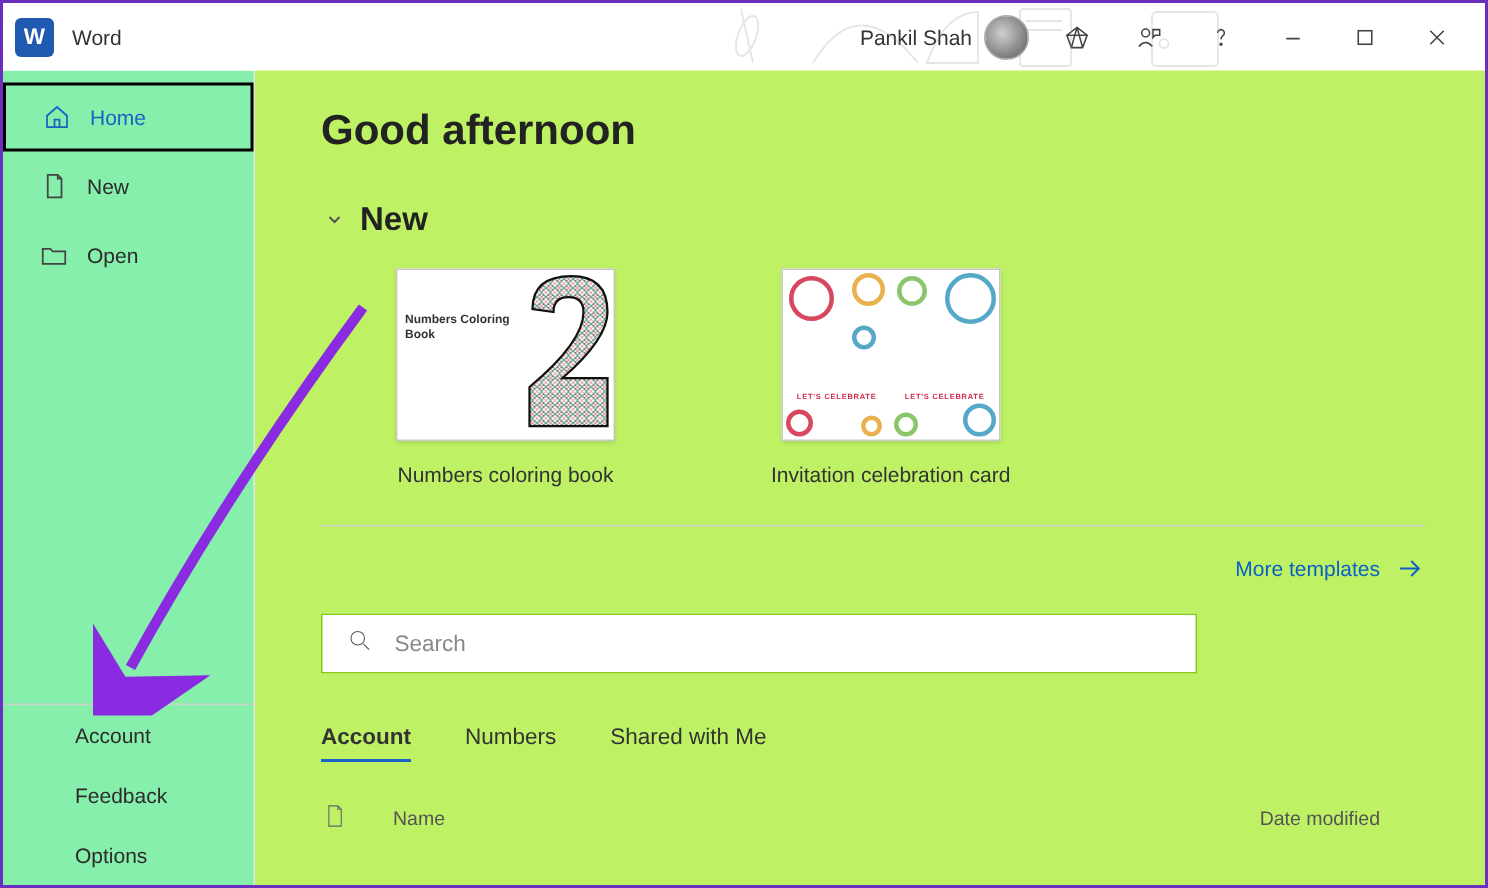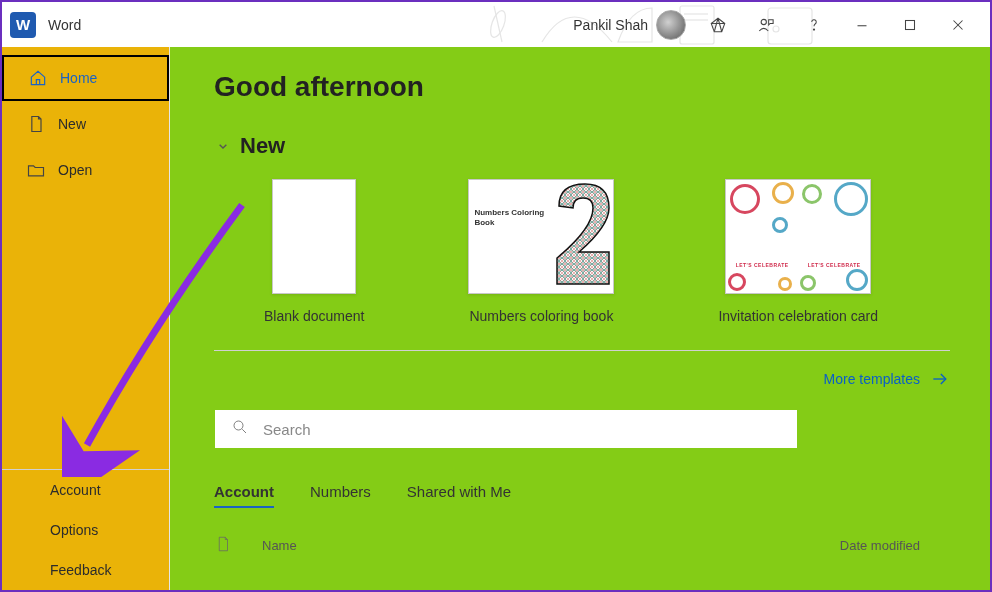--- a/index.html
+++ b/index.html
@@ -10,31 +10,31 @@
   .word-icon { width:26px; height:26px; background:#1f5ab0; border-radius:4px; display:flex; align-items:center; justify-content:center; color:#fff; font-weight:700; font-size:15px; margin-right:12px; }
   .app-title { font-size:14px; color:#333; }
   .tb-spacer { flex:1; }
   .user-area { display:flex; align-items:center; gap:8px; margin-right:8px; }
   .user-name { font-size:14px; color:#333; }
   .avatar { width:30px; height:30px; border-radius:50%; background: radial-gradient(circle at 40% 40%, #d0d0d0, #555); border:1px solid #aaa; }
   .tb-btns { display:flex; align-items:center; gap:0; }
   .tb-btn { width:48px; height:40px; display:flex; align-items:center; justify-content:center; color:#444; }
   .tb-btn svg { width:18px; height:18px; stroke:#444; fill:none; stroke-width:1.4; }
   .body-area { display:flex; height:calc(100% - 45px); }
-  .sidebar { width:168px; background:#eab308; display:flex; flex-direction:column; border-right:1px solid #e5e5e5; }
+  .sidebar { width:168px; background:#86efac; display:flex; flex-direction:column; border-right:1px solid #e5e5e5; }
   .nav-group { padding-top:8px; }
   .nav-item { height:46px; display:flex; align-items:center; gap:12px; padding-left:24px; font-size:14px; color:#2c2c2c; cursor:default; }
   .nav-item.active { color:#1a63c5; border:2px solid #000; }
   .nav-item .icon { width:20px; height:20px; display:flex; align-items:center; justify-content:center; }
   .nav-item .icon svg { stroke:#444; fill:none; stroke-width:1.4; }
   .nav-item.active .icon svg { stroke:#1a63c5; }
   .sidebar-spacer { flex:1; }
   .sidebar-divider { height:1px; background:#d0d0d0; margin:0; }
   .bottom-nav .nav-item { height:40px; padding-left:48px; }
-  .main { flex:1; padding:24px 40px 0 44px; overflow:hidden; position:relative; background:#84cc16; }
+  .main { flex:1; padding:24px 40px 0 44px; overflow:hidden; position:relative; background:#bef264; }
   .greeting { font-size:28px; font-weight:600; color:#222; margin-bottom:30px; }
   .section-head { display:flex; align-items:center; gap:8px; margin-bottom:20px; }
   .chev { width:18px; height:18px; display:inline-flex; align-items:center; justify-content:center; }
   .section-title { font-size:22px; font-weight:600; color:#222; }
   .templates { display:flex; gap:104px; margin-left:50px; }
   .tpl { display:flex; flex-direction:column; align-items:center; gap:14px; }
   .thumb { width:146px; height:115px; border:1px solid #c8c8c8; background:#fff; display:flex; align-items:center; justify-content:center; box-shadow:0 1px 3px rgba(0,0,0,.12); overflow:hidden; position:relative; }
   .thumb.blank { width:84px; }
   .tpl-label { font-size:14px; color:#333; }
   .hr { height:1px; background:#d0d0d0; margin:26px 0 18px 0; }
@@ -159,45 +159,41 @@
         <span>Open</span>
       </div>
     </div>
     <div class="sidebar-spacer"></div>
     <div class="sidebar-divider"></div>
     <div class="bottom-nav">
       <div class="nav-item">
         <span>Account</span>
       </div>
       <div class="nav-item">
+        <span>Feedback</span>
+      </div>
+      <div class="nav-item">
         <span>Options</span>
-      </div>
-      <div class="nav-item">
-        <span>Feedback</span>
       </div>
     </div>
   </div>
 
   <div class="main">
     <div class="greeting">Good afternoon</div>
 
     <div class="section-head">
       <span class="chev">
           <svg viewBox="0 0 24 24" width="16" height="16" stroke="#555" fill="none" stroke-width="2">
             <polyline points="7 10 12 15 17 10"></polyline>
           </svg>
         </span>
       <span class="section-title">New</span>
     </div>
 
     <div class="templates">
-      <div class="tpl">
-        <div class="thumb blank"></div>
-        <div class="tpl-label">Blank document</div>
-      </div>
       <div class="tpl">
         <div class="thumb">
           <div class="numbook">
             <div class="txt">Numbers Coloring Book</div>
             <div class="two">
               <svg viewBox="0 0 60 115" width="60" height="115">
                 <defs>
                     <pattern id="p1" width="6" height="6" patternUnits="userSpaceOnUse">
                       <circle cx="3" cy="3" r="2.6" fill="none" stroke="#165" stroke-width=".6"></circle>
                       <path d="M0 0 L6 6 M6 0 L0 6" stroke="#c33" stroke-width=".4"></path>

